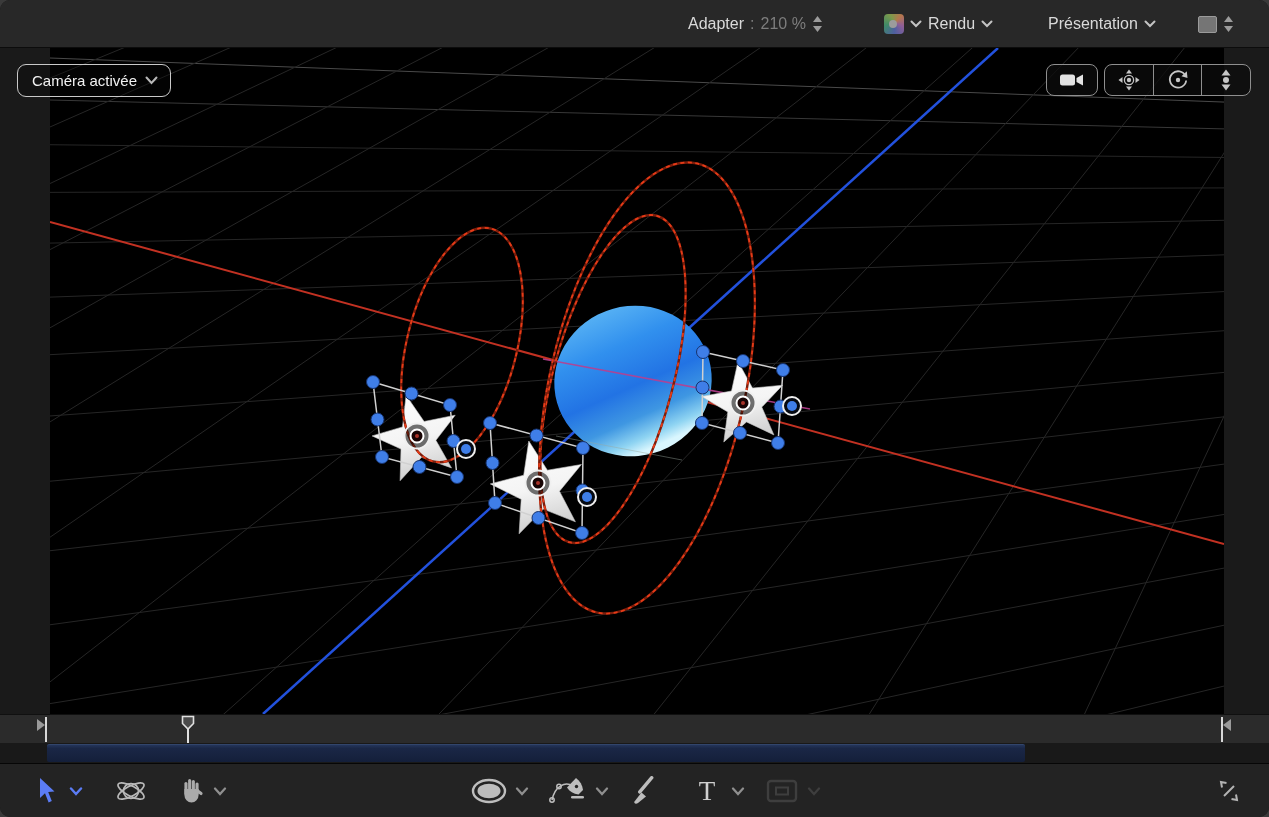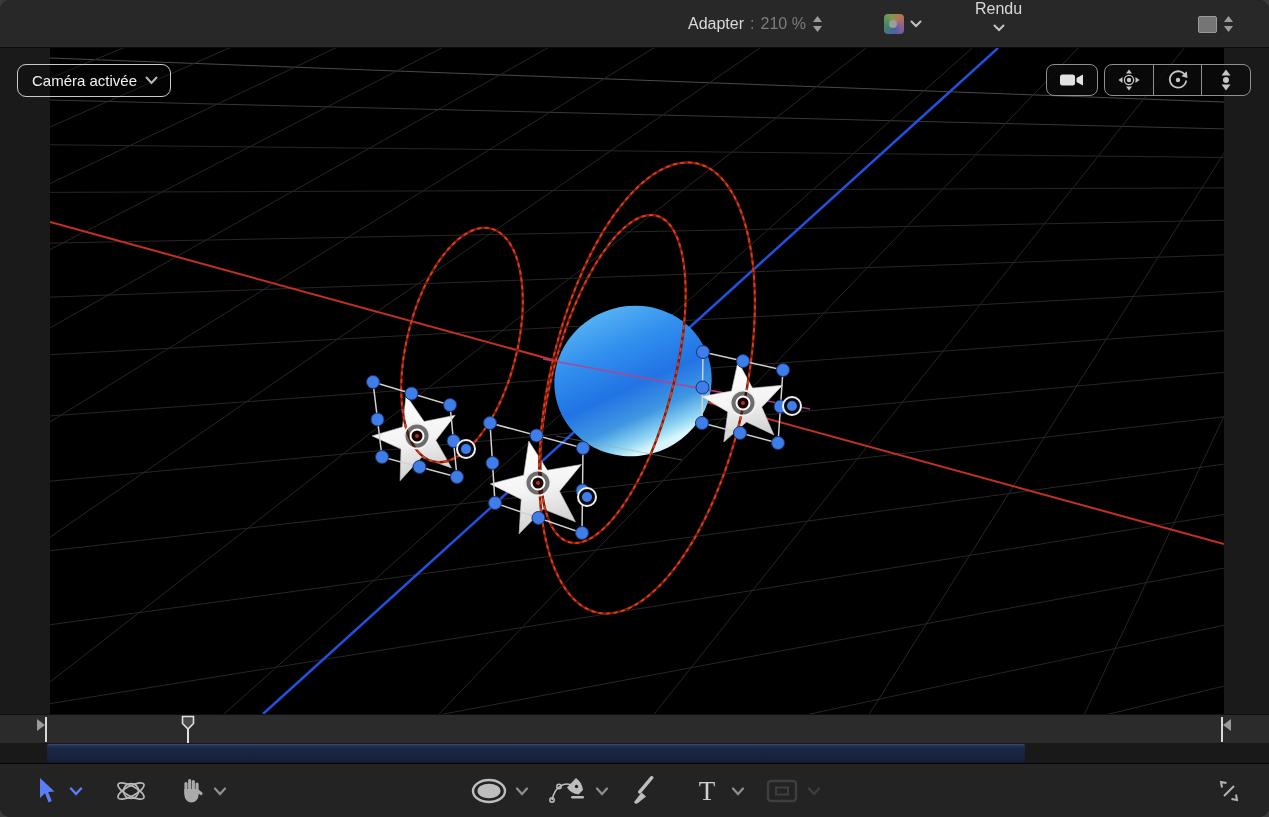--- a/index.html
+++ b/index.html
@@ -47,22 +47,28 @@
       </svg>
     </div>
     <div class="item" style="left:884px;">
       <span class="swatch">
           <span class="dot"></span>
         </span>
       <svg width="12" height="8" viewBox="0 0 12 8">
         <polyline points="1.5,1.5 6,6 10.5,1.5" fill="none" stroke="#c4c4c4" stroke-width="2" stroke-linecap="round"></polyline>
       </svg>
     </div>
-    <div class="item" style="left:975px;flex-direction:column;">
+    <div class="item" style="left:928px;">
       <span>Rendu</span>
+      <svg width="12" height="8" viewBox="0 0 12 8">
+        <polyline points="1.5,1.5 6,6 10.5,1.5" fill="none" stroke="#c4c4c4" stroke-width="2" stroke-linecap="round"></polyline>
+      </svg>
+    </div>
+    <div class="item" style="left:1048px;">
+      <span>Présentation</span>
       <svg width="12" height="8" viewBox="0 0 12 8">
         <polyline points="1.5,1.5 6,6 10.5,1.5" fill="none" stroke="#c4c4c4" stroke-width="2" stroke-linecap="round"></polyline>
       </svg>
     </div>
     <div class="item" style="left:1198px;">
       <span class="layout-glyph"></span>
       <svg width="11" height="16" viewBox="0 0 11 16">
         <polygon points="5.5,0 10,6 1,6" fill="#9c9c9c"></polygon>
           <polygon points="5.5,16 10,10 1,10" fill="#9c9c9c"></polygon>
       </svg>

